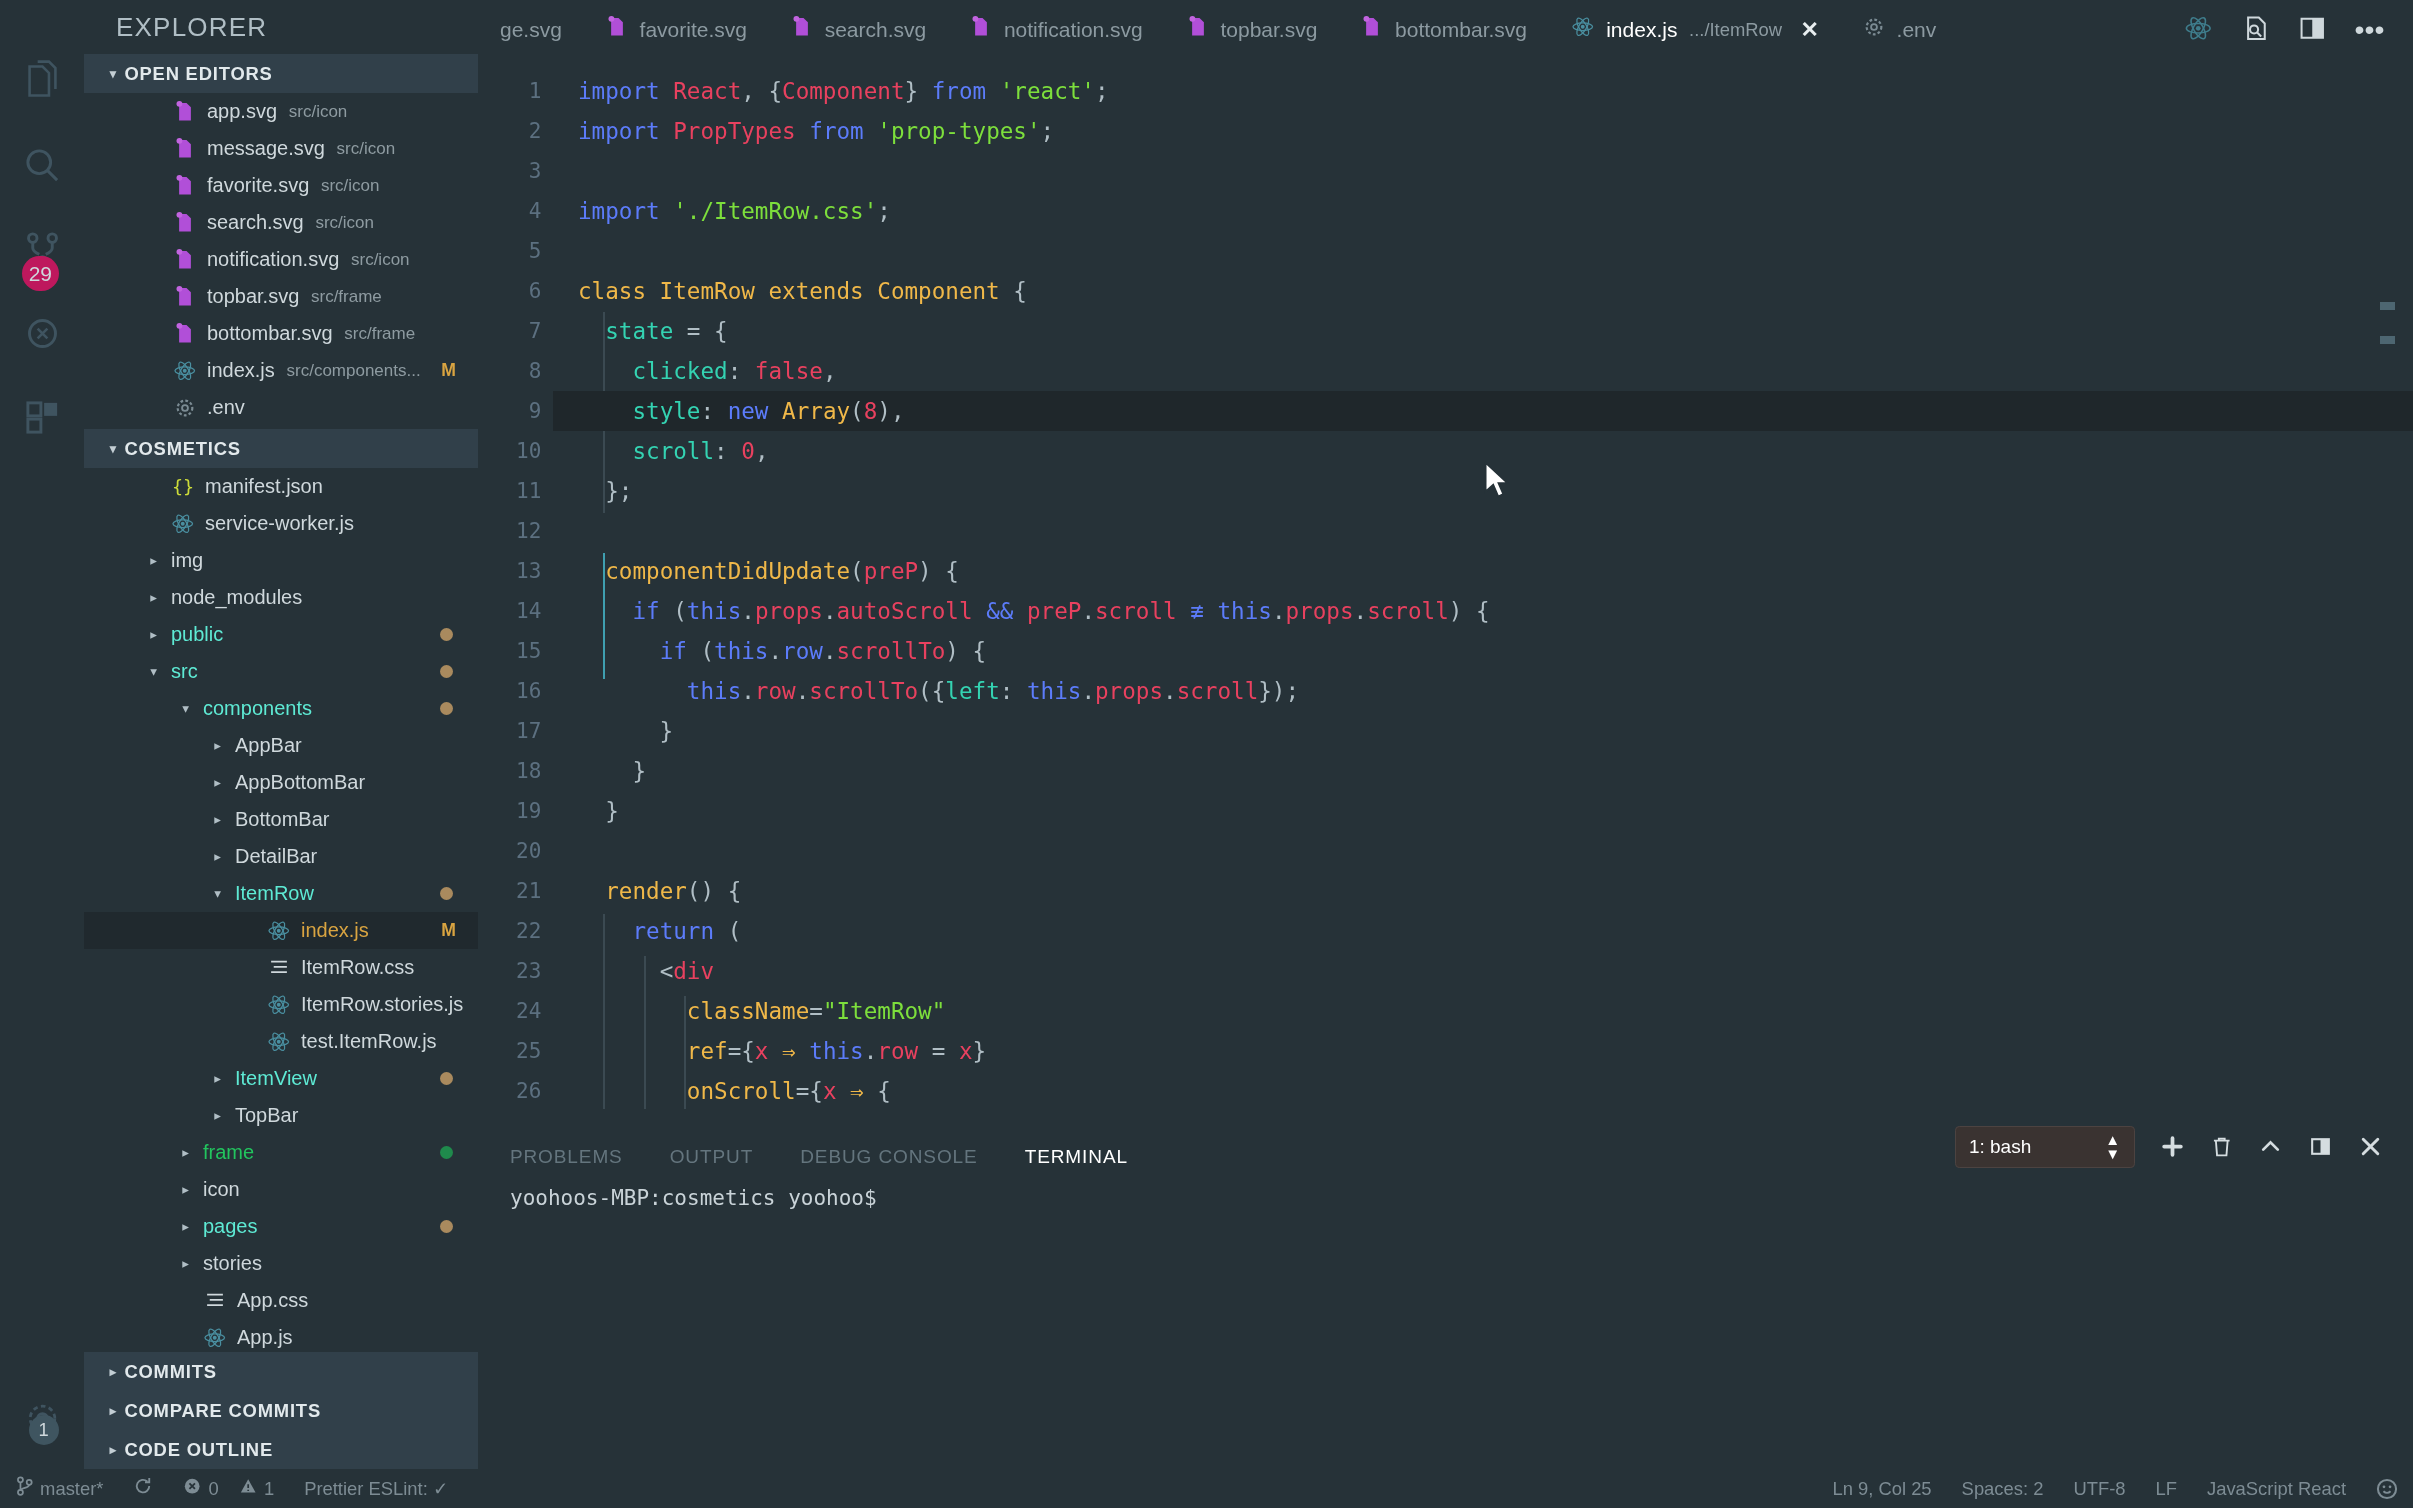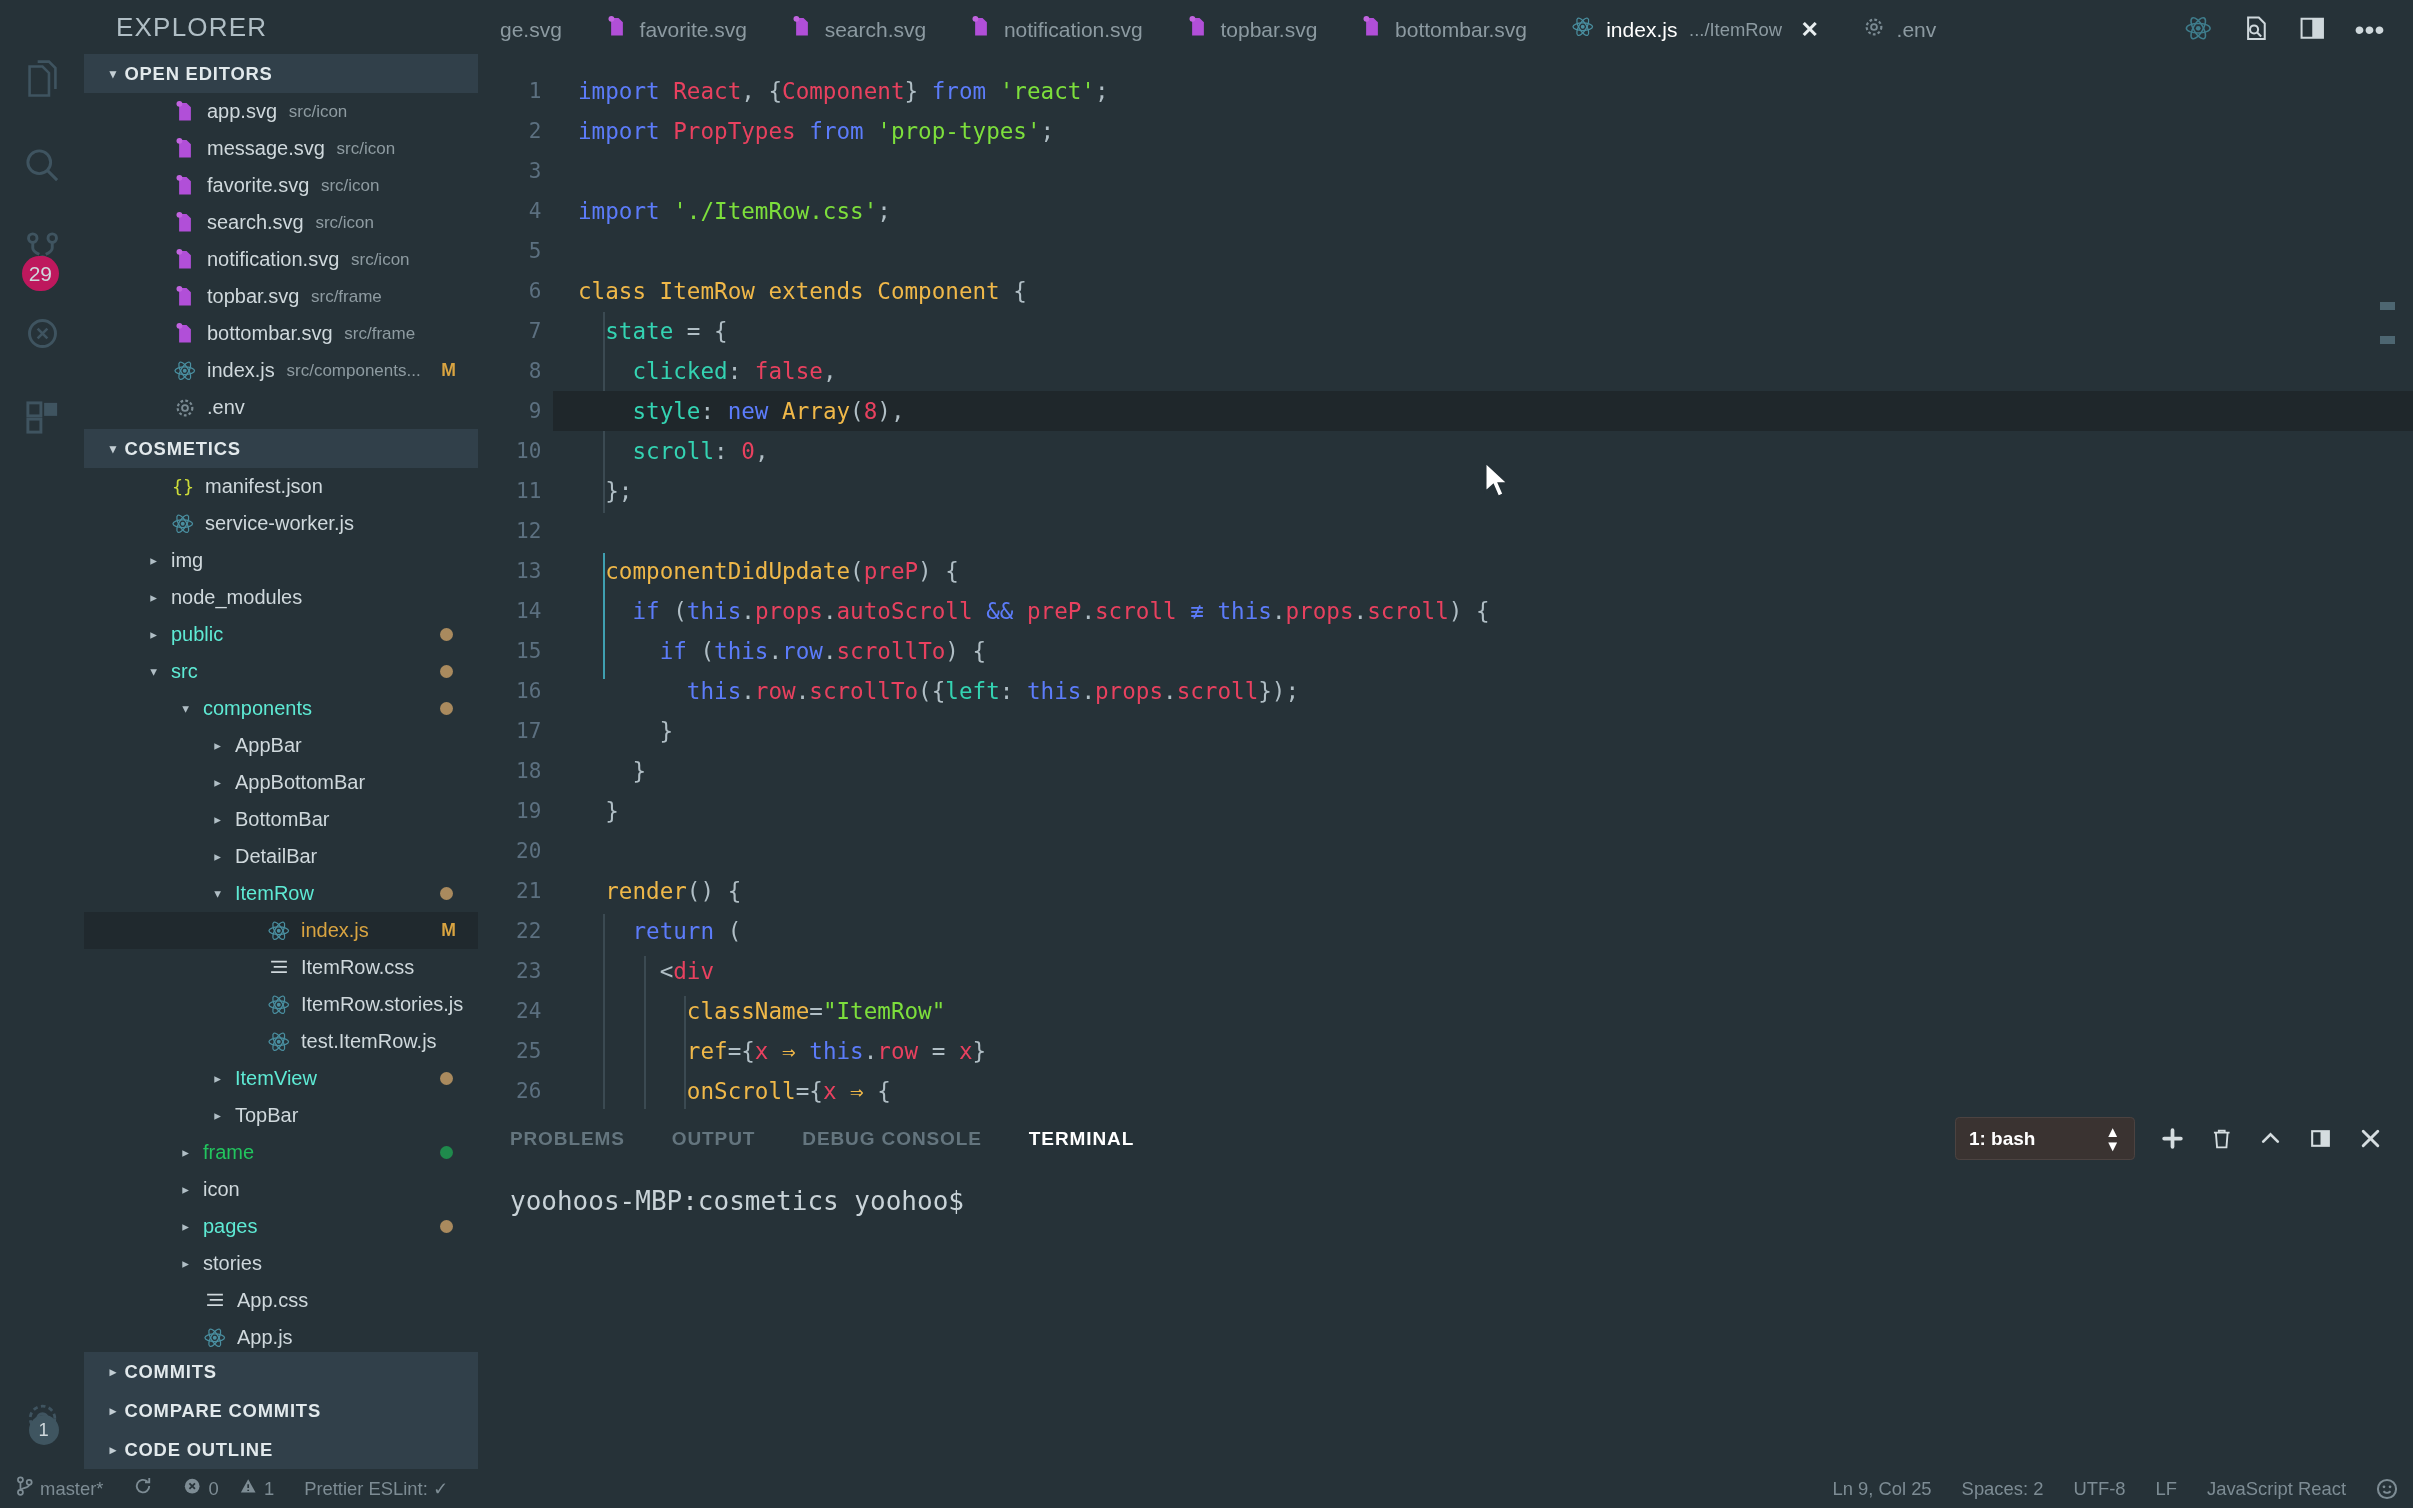--- a/index.html
+++ b/index.html
@@ -112,31 +112,31 @@
   .k-var { color: #5c7cfa; }
   .k-attr { color: #f0b849; }
   .k-tag { color: #e8415f; }
   .k-op { color: #5c7cfa; margin-top: 41px; }
   .k-plain { color: #cfd8dc; }
 
   .minimap-mark { position: absolute; right: 18.4px; width: 15px; height: 8.4px; background: #4d6671; }
 
   
   .panel { height: 360px; flex: 0 0 360px; background: #263238; display: flex; flex-direction: column; position: relative; }
-  .panel-tabs { height: 59px; display: flex; align-items: center; padding-left: 8.4px; gap: 12px; font-weight: bold; }
+  .panel-tabs { height: 59px; display: flex; align-items: flex-end; padding-left: 8.4px; gap: 12px; }
   .ptab { font-size: 19px; color: #64757e; padding: 0 23.5px; letter-spacing: 0.9px; }
   .ptab.active { color: #ffffff; }
   .panel-actions { margin-left: auto; display: flex; align-items: center; gap: 25px; padding-right: 30px; }
   .term-select {
     background: #3a3331; border: 0.8px solid #4c4341; border-radius: 4.2px;
     color: #ffffff; font-size: 19px; padding: 6.7px 13.4px; display: flex; align-items: center;
     gap: 50px; min-width: 180px; justify-content: space-between;
   }
   .panel-ico { color: #d5dde0; font-size: 23.5px; display: flex; align-items: center; }
-  .term-body { padding: 18.4px 32px; font-family: "DejaVu Sans Mono", monospace; font-size: 26px; color: #c9d3d8; }
+  .term-body { padding: 18.4px 32px; font-family: "DejaVu Sans Mono", monospace; font-size: 21px; color: #c9d3d8; }
 
   
   .statusbar {
     height: 39px; flex: 0 0 39px; background: #263238; display: flex;
     align-items: center; color: #7d8c94; font-size: 18.4px; gap: 0;
   }
   .sb-item { padding: 0 15px; display: flex; align-items: center; gap: 6.7px; height: 39px; }
   .sb-right { margin-left: auto; display: flex; align-items: center; }
   .sb-sep { flex: 1; }
 

